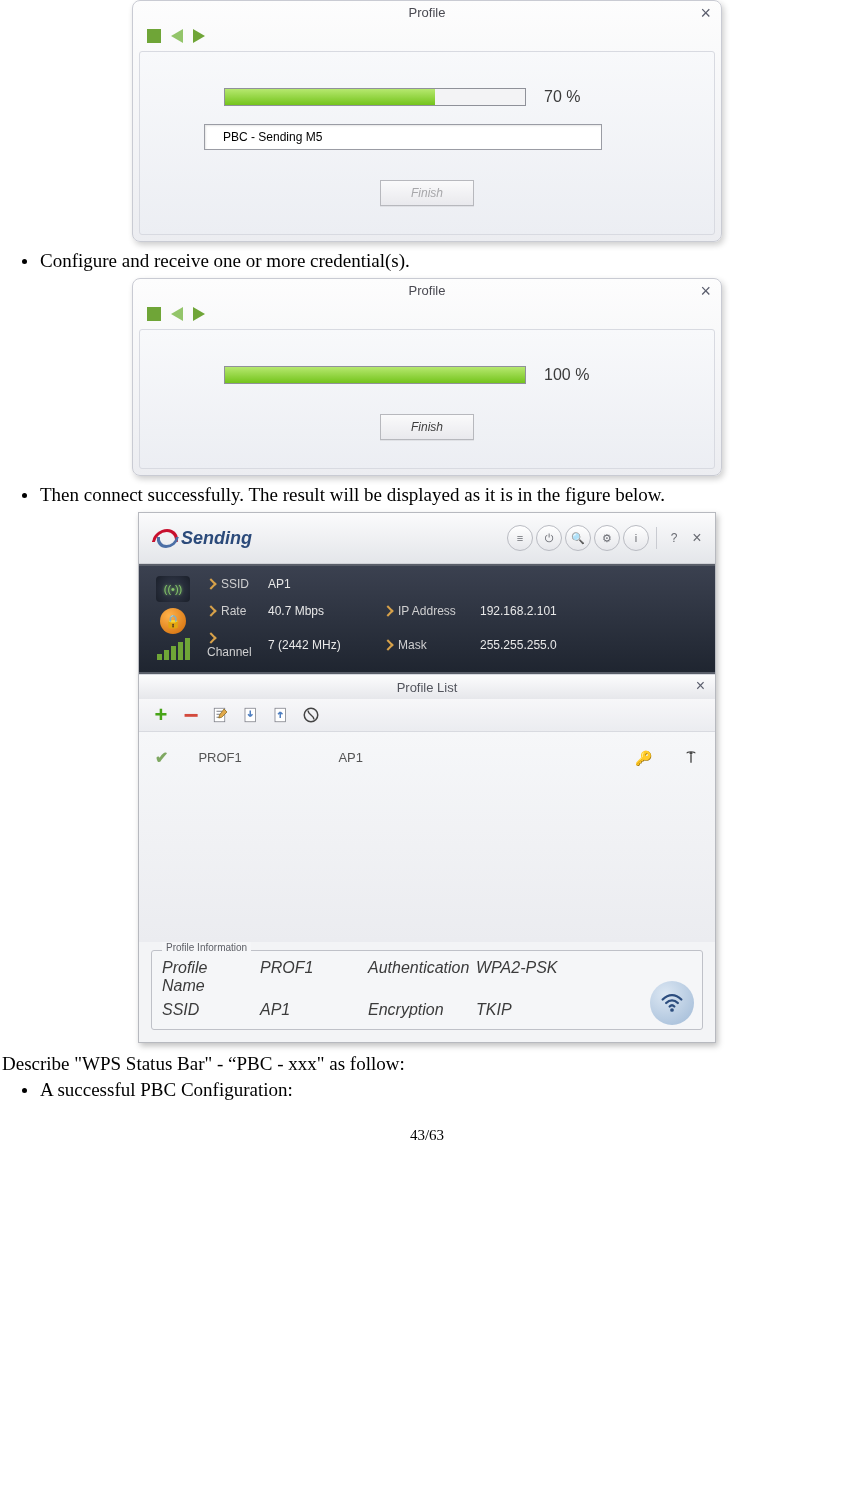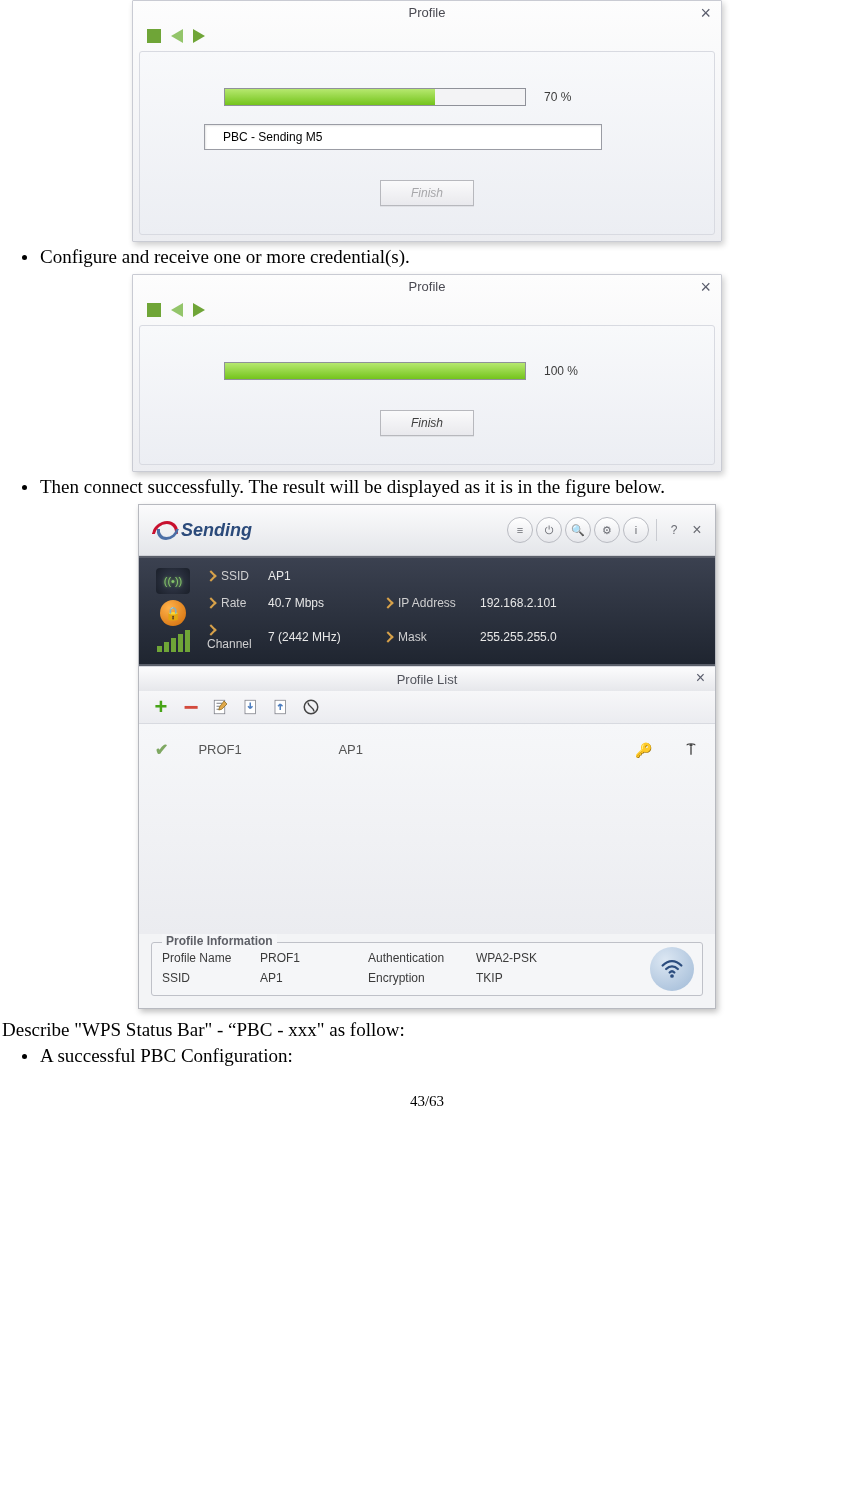--- a/index.html
+++ b/index.html
@@ -32,25 +32,25 @@
   }
   .page-num {
     text-align: center;
     font-size: 15px;
     margin-top: 26px;
   }
 
   
   .profile-dialog {
     width: 588px;
-    margin: 0 auto 0 auto;
+    margin: 0 auto 8px auto;
     box-shadow: 2px 3px 6px rgba(0,0,0,0.2);
     background: linear-gradient(#fdfdfd, #ecedf1);
     border: 1px solid #c9cbd3;
-    border-radius: 1px;
+    border-radius: 8px;
     font-family: Tahoma, Arial, sans-serif;
     font-size: 12px;
     color: #333;
   }
   .pd-titlebar {
     height: 22px;
     display: flex;
     align-items: center;
     justify-content: center;
     position: relative;
@@ -98,21 +98,21 @@
     width: 300px;
     height: 16px;
     border: 1px solid #8f9199;
     background: #f3f3f5;
     position: relative;
   }
   .pd-progress-fill {
     height: 100%;
     background: linear-gradient(#b6e86f, #74c41c);
   }
-  .pd-progress-label { font-size: 12px; color: #3b3b3b; }
+  .pd-progress-label { font-size: 16px; color: #3b3b3b; }
   .pd-status-input {
     margin-left: 40px;
     width: 360px;
     height: 20px;
     border: 1px solid #9a9ca4;
     background: #fff;
     font-size: 12px;
     padding: 2px 18px;
     box-shadow: inset 1px 1px 2px rgba(0,0,0,0.1);
   }
@@ -313,27 +313,27 @@
     border:1px solid #bfc1c8;
     margin:8px 12px 12px 12px;
     border-radius:3px;
     padding:8px 10px 10px 10px;
     background:#f5f6f8;
     position:relative;
   }
   .pl-info legend, .pl-info .legend {
     position:absolute; top:-9px; left:10px;
     background:#f5f6f8; padding:0 4px;
-    font-size:12px; color:#5d5f66;font-weight:bold;
+    font-size:10px; color:#5d5f66;
   }
   .pl-info-grid {
     display:grid;
     grid-template-columns: 90px 100px 100px 90px;
     row-gap:6px; column-gap:8px;
-    font-size:12px; color:#3b3b3b;
+    font-size:16px; color:#3b3b3b;font-style:italic;
   }
   .wifi-emblem {
     position:absolute; right:8px; bottom:4px;
     width:44px;height:44px;border-radius:50%;
     background:radial-gradient(circle at 35% 30%,#dce7f3,#9fb9d6);
     display:flex;align-items:center;justify-content:center;
   }
   .wifi-emblem svg{width:28px;height:28px;}
 </style>
 </head>

